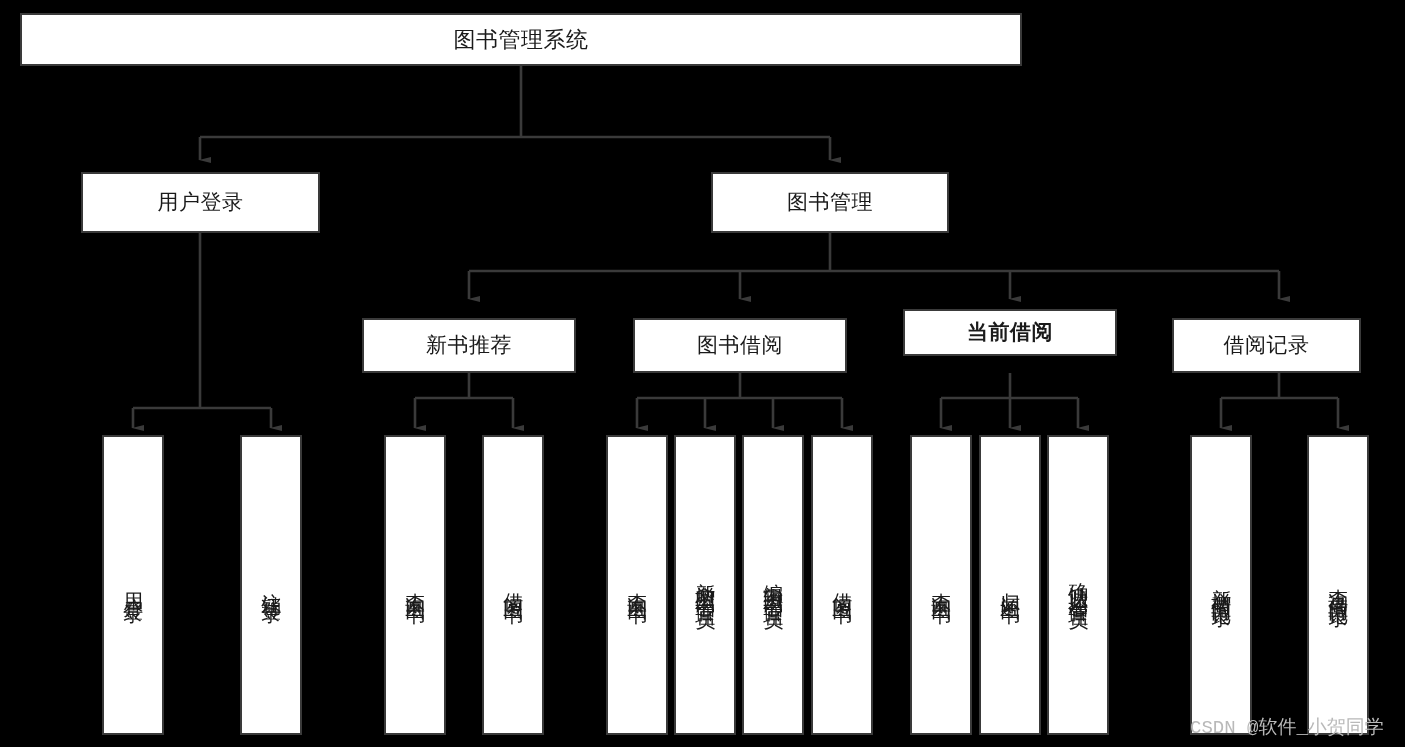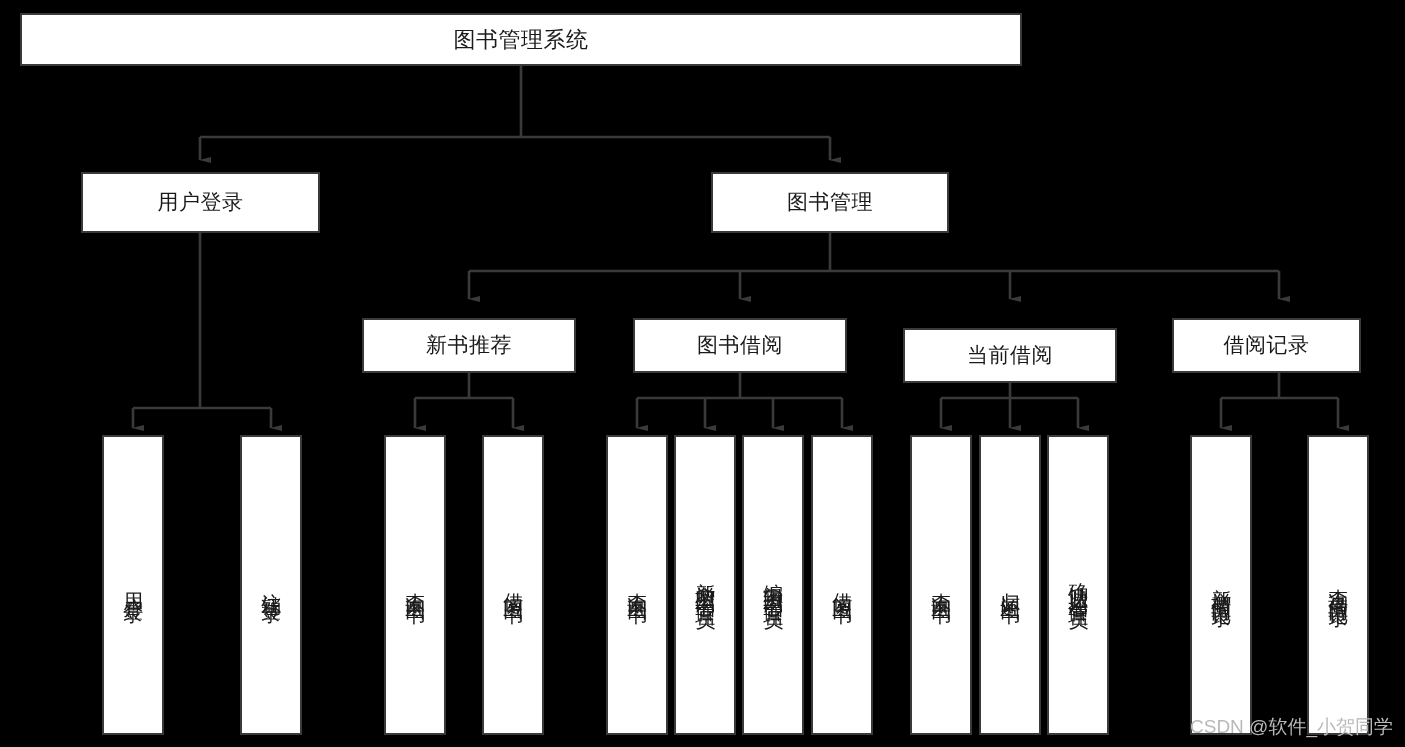--- a/index.html
+++ b/index.html
@@ -55,21 +55,21 @@
   .level-3 {
     align-items: center;
     justify-content: center;
   }
   .watermark {
     position: absolute;
     color: #b9b9b9;
     font-size: 19px;
     white-space: nowrap;
     pointer-events: none;
-    font-family: Liberation Sans, sans-serif;
+    font-family: Liberation Mono, monospace;
   }
 </style>
 </head>
 <body>
 
 <div id="diagram-canvas">
 
   <svg id="diagram-svg" viewBox="0 0 1405 747" xmlns="http://www.w3.org/2000/svg">
     <defs>
       <marker id="arrowhead" markerWidth="10" markerHeight="12" refX="3" refY="11" orient="auto" markerUnits="userSpaceOnUse">
@@ -134,21 +134,21 @@
   </div>
 
   <div class="node-box level-2" style="left:362px; top:318px; width:214px; height:55px;">
     <span class="node-label">新书推荐</span>
   </div>
 
   <div class="node-box level-2" style="left:633px; top:318px; width:214px; height:55px;">
     <span class="node-label">图书借阅</span>
   </div>
 
-  <div class="node-box level-2" style="left:903px; top:328px; width:214px; height:55px;">
+  <div class="node-box level-2" style="left:903px; top:309px; width:214px; height:47px;font-weight:bold;">
     <span class="node-label">当前借阅</span>
   </div>
 
   <div class="node-box level-2" style="left:1172px; top:318px; width:189px; height:55px;">
     <span class="node-label">借阅记录</span>
   </div>
 
   <div class="node-box level-3" style="left:102px; top:435px; width:62px; height:300px;">
     <span class="node-label">用户登录</span>
   </div>

